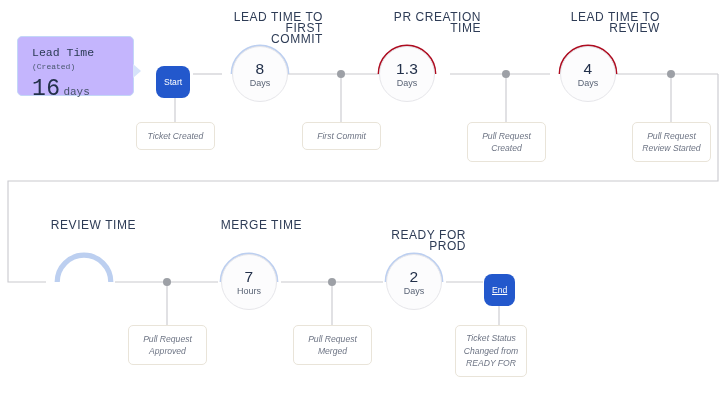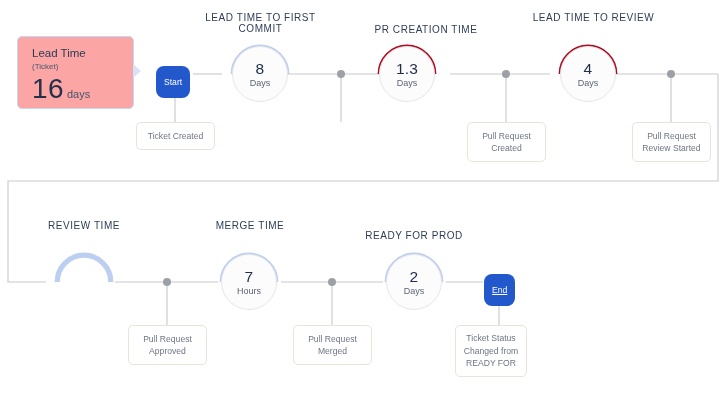--- a/index.html
+++ b/index.html
@@ -23,45 +23,46 @@
     position: absolute;
     left: 0; top: 0;
     width: 726px; height: 403px;
     pointer-events: none;
   }
 
   
   .lead-card {
     position: absolute;
     left: 17px; top: 36px;
-    width: 117px; height: 73px;
-    background: #fca5a5;
+    width: 117px; height: 60px;
+    background: #c4b5fd;
     border: 1px solid #C3D7F7;
     border-radius: 5px;
     box-sizing: border-box;
     padding: 9px 0 0 14px;
+    font-family: Liberation Mono, monospace;
   }
   .lead-card-title {
     font-size: 11.5px;
     color: #2B3B55;
     line-height: 14px;
   }
   .lead-card-sub {
     font-size: 8px;
     color: #49586E;
     line-height: 12px;
     margin-top: 1px;
   }
   .lead-card-value {
     margin-top: 5px;
     line-height: 22px;
     white-space: nowrap;
   }
   .lead-card-num {
-    font-size: 28px;
+    font-size: 23px;
     color: #23314A;
     letter-spacing: 0.4px;
   }
   .lead-card-unit {
     font-size: 11px;
     color: #46536A;
     margin-left: 3px;
   }
   .lead-card-arrow {
     position: absolute;
@@ -103,44 +104,45 @@
     letter-spacing: 0.2px;
   }
   .node .unit {
     font-size: 9px;
     color: #5A6476;
     line-height: 12px;
     margin-top: 0px;
   }
   .node-title {
     position: absolute;
-    font-size: 10px;
+    font-size: 12px;
     letter-spacing: 0.55px;
     color: #2E3C56;
-    text-align: center;
+    text-align: right;
     line-height: 11px;
     white-space: pre-line;
   }
 
   
   .event-box {
     position: absolute;
     box-sizing: border-box;
     background: #FFFFFF;
     border: 1px solid #E9E4D9;
     border-radius: 5px;
     display: flex;
     align-items: center;
     justify-content: center;
     text-align: center;
     font-size: 8.6px;
     line-height: 12.5px;
     color: #6E7585;
     padding: 4px 5px;
     white-space: pre-line;
+    font-style: italic;
   }
 
   
   .pill {
     position: absolute;
     height: 15px;
     background: #2358CC;
     border-radius: 8px;
     color: #FFFFFF;
     font-size: 8.6px;
@@ -182,21 +184,21 @@
       <circle cx="341" cy="74" r="4"></circle>
       <circle cx="506" cy="74" r="4"></circle>
       <circle cx="671" cy="74" r="4"></circle>
       <circle cx="167" cy="282" r="4"></circle>
       <circle cx="332" cy="282" r="4"></circle>
     </g>
   </svg>
 
   <div class="lead-card">
     <div class="lead-card-title">Lead Time</div>
-    <div class="lead-card-sub">(Ticket)</div>
+    <div class="lead-card-sub">(Created)</div>
     <div class="lead-card-value">
       <span class="lead-card-num">16</span><span class="lead-card-unit">days</span>
     </div>
   </div>
   <div class="lead-card-arrow"></div>
 
   <div class="pill" style="left:156px; top:66px;">Start</div>
 
   <div class="node-title" style="left:198px; top:12px; width:125px;">LEAD TIME TO FIRST
 COMMIT</div>
@@ -204,30 +206,31 @@
     <svg class="ring" viewBox="0 0 62 62">
       <path d="M4.2 31 A26.8 26.8 0 0 1 57.8 31" stroke="#BCCFF0" stroke-width="5.2" fill="none" stroke-linecap="butt"></path>
     </svg>
     <div class="disc">
       <div class="val">8</div>
       <div class="unit">Days</div>
     </div>
   </div>
   <div class="event-box" style="left:136px; top:122px; width:79px; height:28px;">Ticket Created</div>
 
-  <div class="node-title" style="left:371px; top:24px; width:110px;">PR CREATION TIME</div>
+  <div class="node-title" style="left:371px; top:12px; width:110px;">PR CREATION TIME</div>
   <div class="node" style="left:376px; top:43px;">
     <svg class="ring" viewBox="0 0 62 62">
       <path d="M4.2 31 A26.8 26.8 0 0 1 57.8 31" stroke="#AE0C20" stroke-width="5.2" fill="none" stroke-linecap="butt"></path>
     </svg>
     <div class="disc">
       <div class="val">1.3</div>
       <div class="unit">Days</div>
     </div>
   </div>
+  <div class="event-box" style="left:302px; top:122px; width:79px; height:28px;">First Commit</div>
 
   <div class="node-title" style="left:527px; top:12px; width:133px;">LEAD TIME TO REVIEW</div>
   <div class="node" style="left:557px; top:43px;">
     <svg class="ring" viewBox="0 0 62 62">
       <path d="M4.2 31 A26.8 26.8 0 0 1 57.8 31" stroke="#AE0C20" stroke-width="5.2" fill="none" stroke-linecap="butt"></path>
     </svg>
     <div class="disc">
       <div class="val">4</div>
       <div class="unit">Days</div>
     </div>

